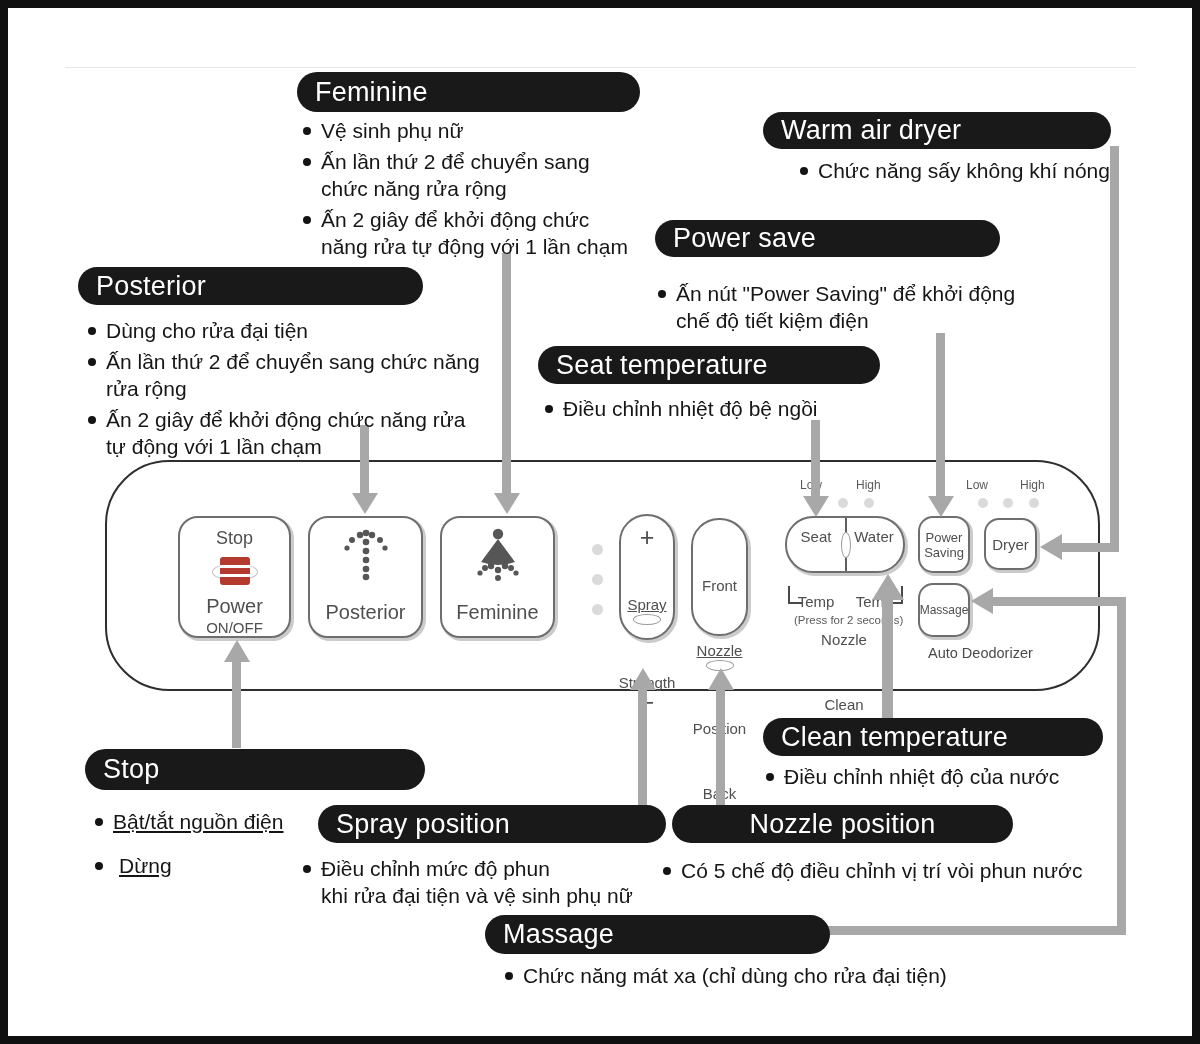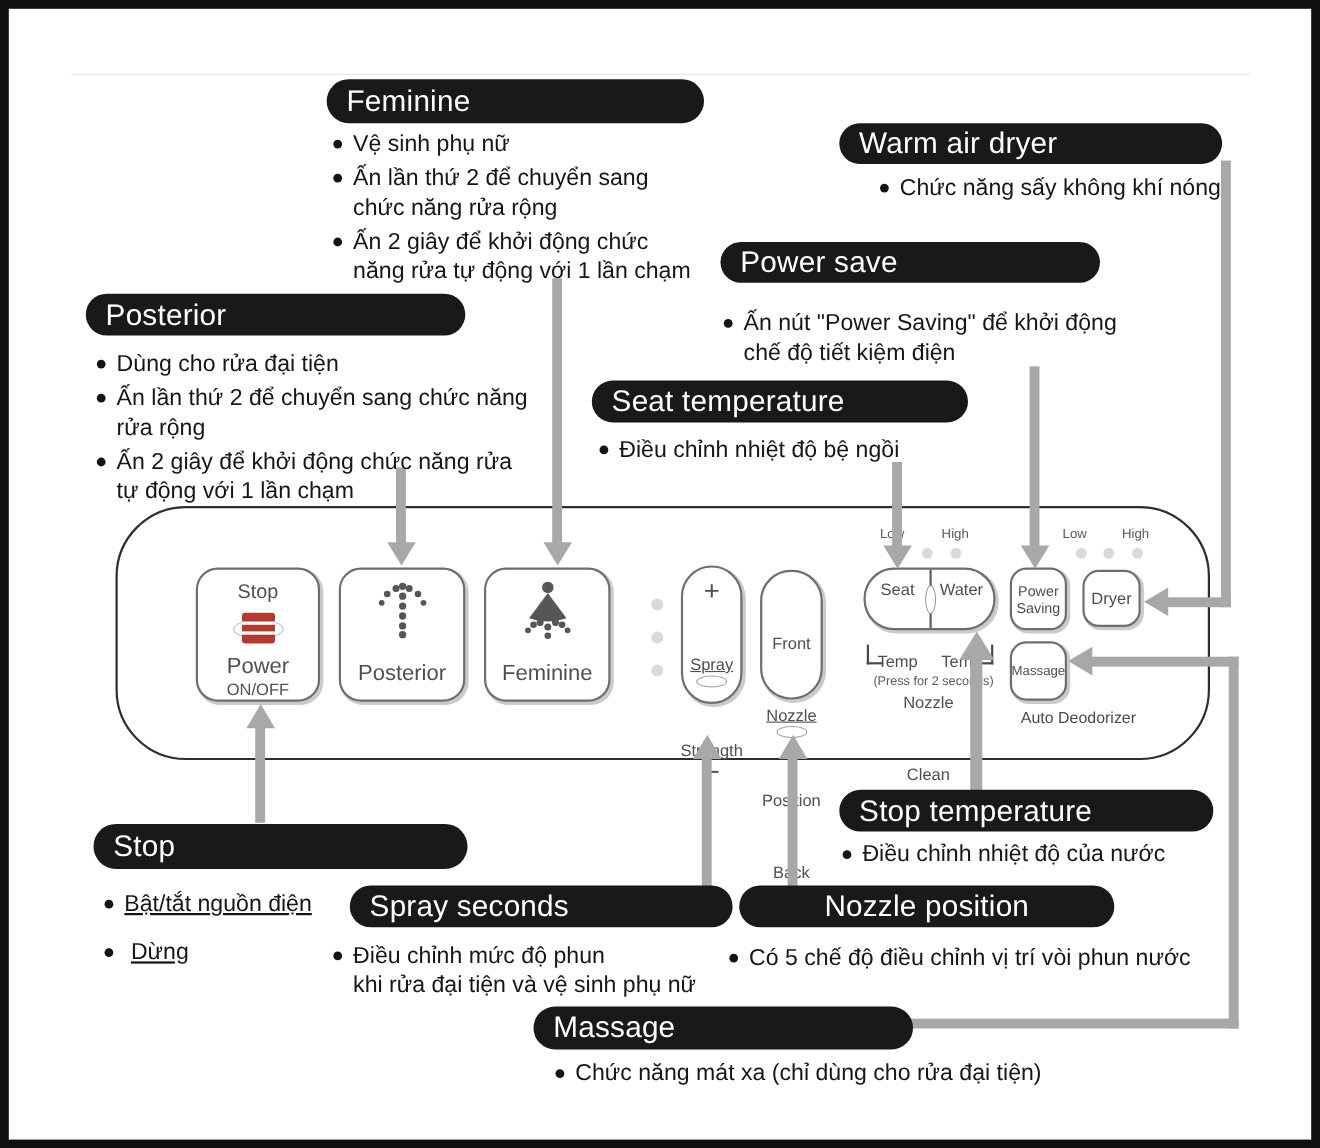--- a/index.html
+++ b/index.html
@@ -227,27 +227,27 @@
   <div class="pill" style="left:78px;top:267px;width:345px;height:38px;">
     <span>Posterior</span>
   </div>
   <div class="pill" style="left:538px;top:346px;width:342px;height:38px;">
     <span>Seat temperature</span>
   </div>
   <div class="pill" style="left:85px;top:749px;width:340px;height:41px;">
     <span>Stop</span>
   </div>
   <div class="pill" style="left:318px;top:805px;width:348px;height:38px;">
-    <span>Spray seconds</span>
+    <span>Spray position</span>
   </div>
   <div class="pill" style="left:672px;top:805px;width:341px;height:38px;justify-content:center;">
     <span>Nozzle position</span>
   </div>
   <div class="pill" style="left:763px;top:718px;width:340px;height:38px;">
-    <span>Stop temperature</span>
+    <span>Clean temperature</span>
   </div>
   <div class="pill" style="left:485px;top:915px;width:345px;height:39px;">
     <span>Massage</span>
   </div>
 
   <div class="bullets" style="left:303px;top:117px;">
     <div class="bul">
         <span class="bdot"></span>
         <span class="btext">Vệ sinh phụ nữ</span>
       </div>

